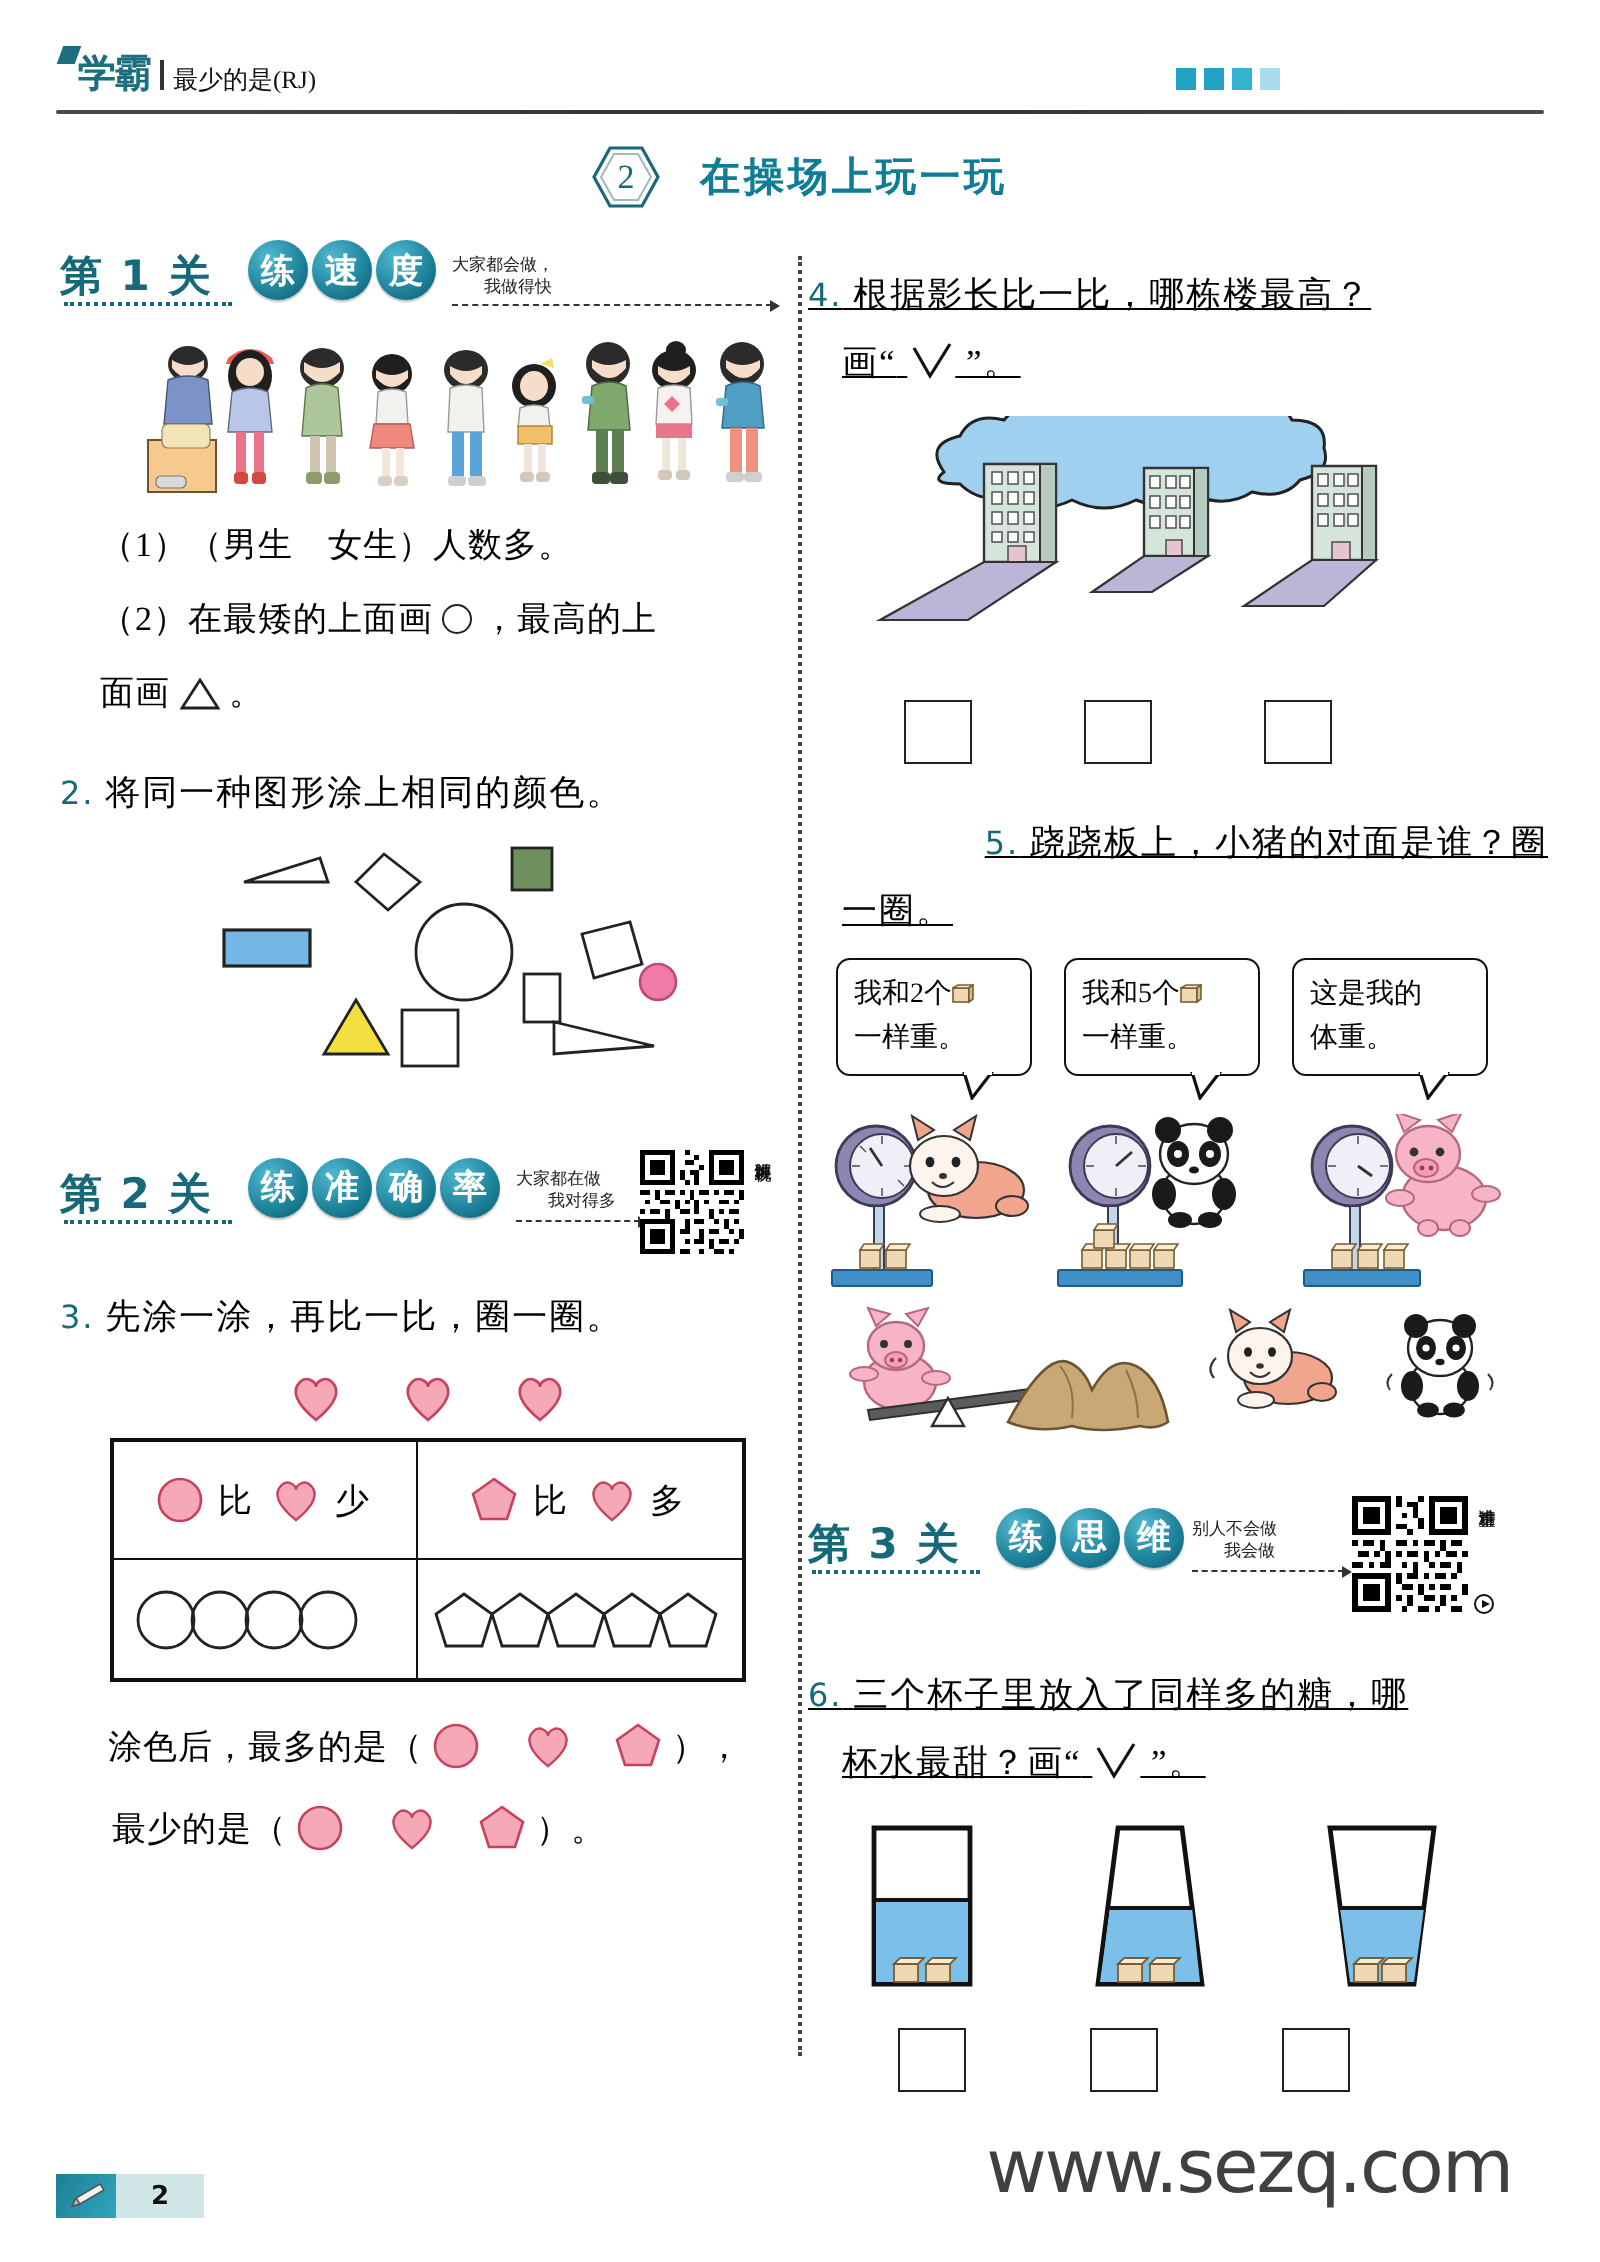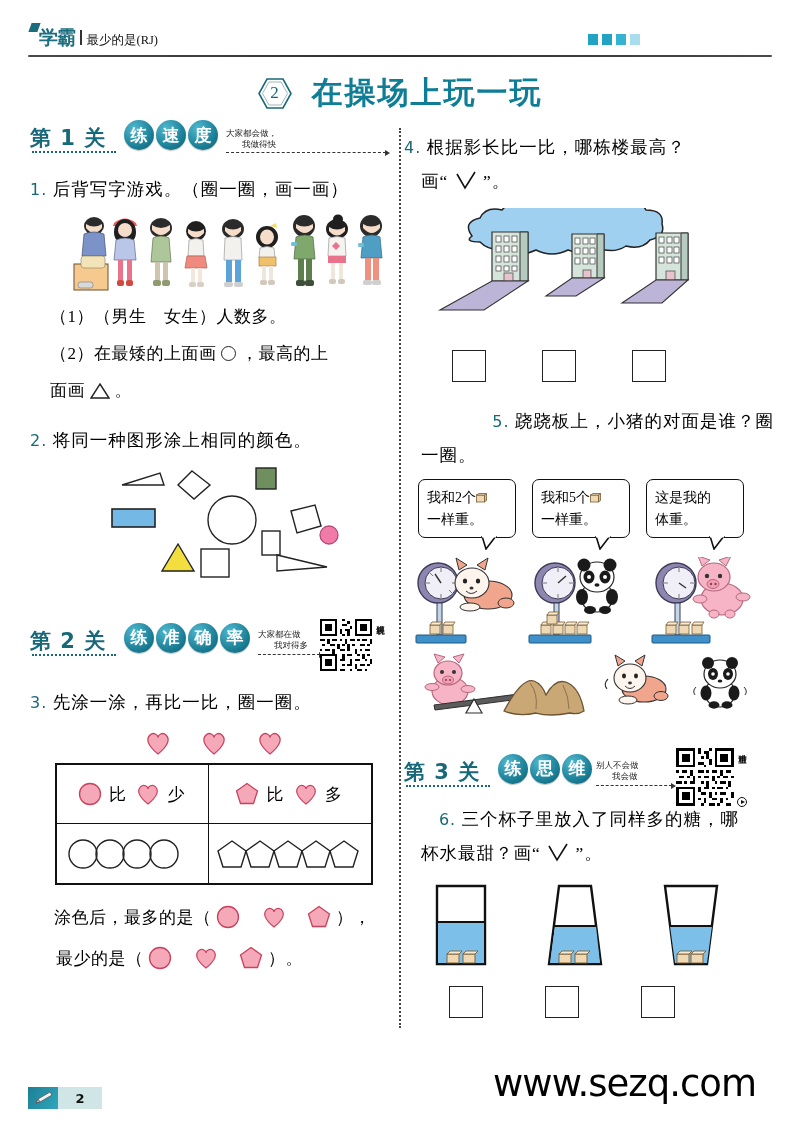--- a/index.html
+++ b/index.html
@@ -51,27 +51,27 @@
   }
   .hexnum svg { position:absolute; left:0; top:0; }
   .hexnum span {
     position:absolute; left:0; top:0; width:34px; height:33px;
     display:flex; align-items:center; justify-content:center;
     font-family:"Liberation Serif", serif; font-size:17px; color:#17697a;
   }
   .sec-title .sec-text {
     display:inline-block; vertical-align:middle;
     font-family:"DejaVu Sans", sans-serif; font-weight:bold;
-    font-size:31px; color:#0f7d95; letter-spacing:2px;
+    font-size:20px; color:#0f7d95; letter-spacing:2px;
   }
 
   
   .col { position:absolute; top:118px; }
   .col-left  { left:30px;  width:368px; }
-  .col-right { left:404px; width:370px; }
+  .col-right { left:404px; width:370px;text-decoration:underline; }
   .divider {
     position:absolute; left:399px; top:128px;
     width:0; height:900px;
     border-left:2px dotted #444;
   }
 
   
   .level { position:relative; height:44px; margin-bottom:6px; }
   .level-lead {
     position:absolute; left:0; top:6px;
@@ -181,21 +181,21 @@
     background:linear-gradient(120deg,#1d7f94,#2fa6bd);
     display:flex;align-items:center;justify-content:center;
   }
   .foot-num {
     width:44px;height:22px;background:#cfe5e6;
     font-family:"DejaVu Sans", sans-serif; font-weight:bold; font-size:13px; color:#111;
     display:flex;align-items:center;justify-content:center;
   }
   .watermark{
     position:absolute; right:44px; bottom:26px;
-    font-family:"DejaVu Sans", sans-serif; font-size:37px; color:#000000;
+    font-family:"DejaVu Sans", sans-serif; font-size:37px; color:#404040;
     letter-spacing:-1px;
   }
 </style>
 </head>
 <body>
 
 <div class="page">
 
   <div class="header">
     <div class="brand">
@@ -235,24 +235,20 @@
         <span class="bub">速</span>
         <span class="bub">度</span>
       </span>
       <span class="slogan" style="left:196px; top:10px;">
         <span>大家都会做，</span>
         <span class="l2">我做得快</span>
       </span>
       <span class="arrow-dots" style="left:196px; top:34px; width:160px;"></span>
     </div>
 
-    <div class="q" style="margin-top:10px;">
-      <span class="qn">1.</span>
-      <span>后背写字游戏。（圈一圈，画一画）</span>
-    </div>
 
     <div class="kids">
       <svg width="320" height="82" viewBox="0 0 320 82">
 
         <rect x="6" y="52" width="34" height="26" fill="#f6c98f" stroke="#6d5133" stroke-width="1"></rect>
 
         <g>
           <ellipse cx="26" cy="14" rx="10" ry="9" fill="#2b2b2b"></ellipse>
           <path d="M18 16 q8 10 16 0 l0 -4 q-8 5 -16 0 z" fill="#f6ddc9"></path>
           <path d="M16 22 q10 -4 20 0 l2 22 l-24 0 z" fill="#7b93c9" stroke="#45546f" stroke-width=".7"></path>
@@ -978,21 +974,21 @@
             </g>
           </svg>
         </span>
         <span class="qr-label" style="position:relative;">
           <span>重难精讲</span>
           <span class="qr-play"></span>
         </span>
       </span>
     </div>
 
-    <div class="q" style="margin-top:6px;text-align:center;">
+    <div class="q" style="margin-top:34px;">
       <span class="qn">6.</span>
       <span>三个杯子里放入了同样多的糖，哪</span>
     </div>
     <div class="q" style="margin-left:17px;">
       <span>杯水最甜？画“</span>
       <svg class="check-svg" width="24" height="20" viewBox="0 0 24 20">
         <path d="M3 3 L11 17 L21 1" fill="none" stroke="#111" stroke-width="1.6"></path>
       </svg>
       <span>”。</span>
     </div>

